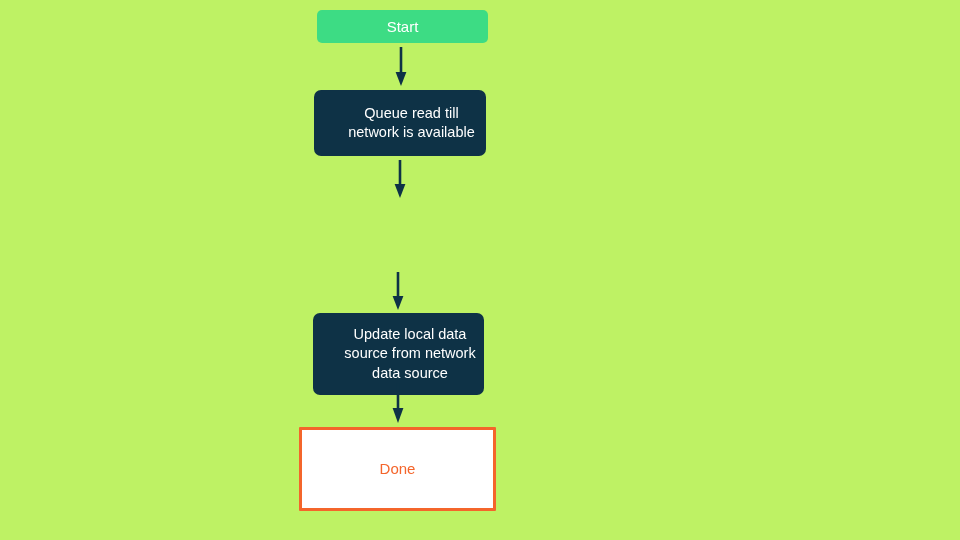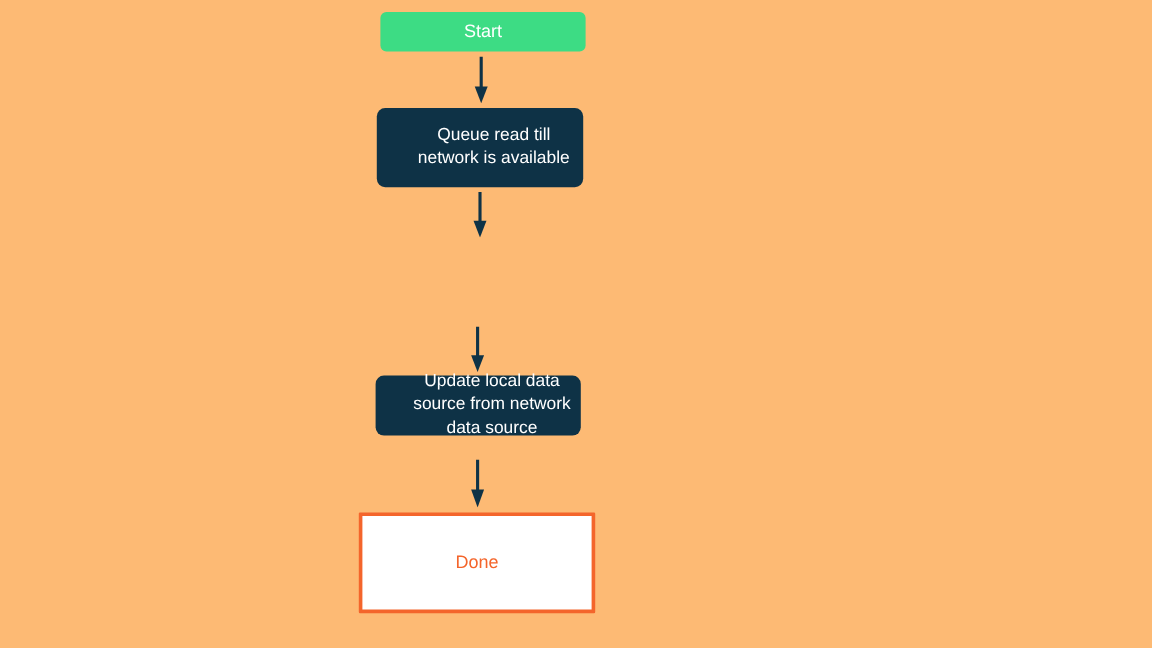--- a/index.html
+++ b/index.html
@@ -10,21 +10,21 @@
     width: 960px;
     height: 540px;
     background: #ffffff;
     font-family: "Liberation Sans", sans-serif;
     overflow: hidden;
   }
   #canvas {
     position: relative;
     width: 960px;
     height: 540px;
-    background: #fdba74;
+    background: #bef264;
   }
 
   .node {
     position: absolute;
     box-sizing: border-box;
     display: flex;
     align-items: center;
     justify-content: center;
     text-align: center;
   }
@@ -50,21 +50,21 @@
   
   .node-process {
     background: #0e3246;
     border-radius: 7px;
     color: #ffffff;
     font-size: 14.5px;
     padding-left: 23px;
   }
   .node-p1 { left: 314px; top: 90px;  width: 172px; height: 66px; }
   .node-p2 { left: 314px; top: 202px; width: 172px; height: 66px; }
-  .node-p3 { left: 313px; top: 313px; width: 171px; height: 50px; }
+  .node-p3 { left: 313px; top: 313px; width: 171px; height: 82px; }
 
   
   .node-done {
     left: 299px;
     top: 427px;
     width: 197px;
     height: 84px;
     background: #ffffff;
     border: 3px solid #f4652b;
     border-radius: 1px;

